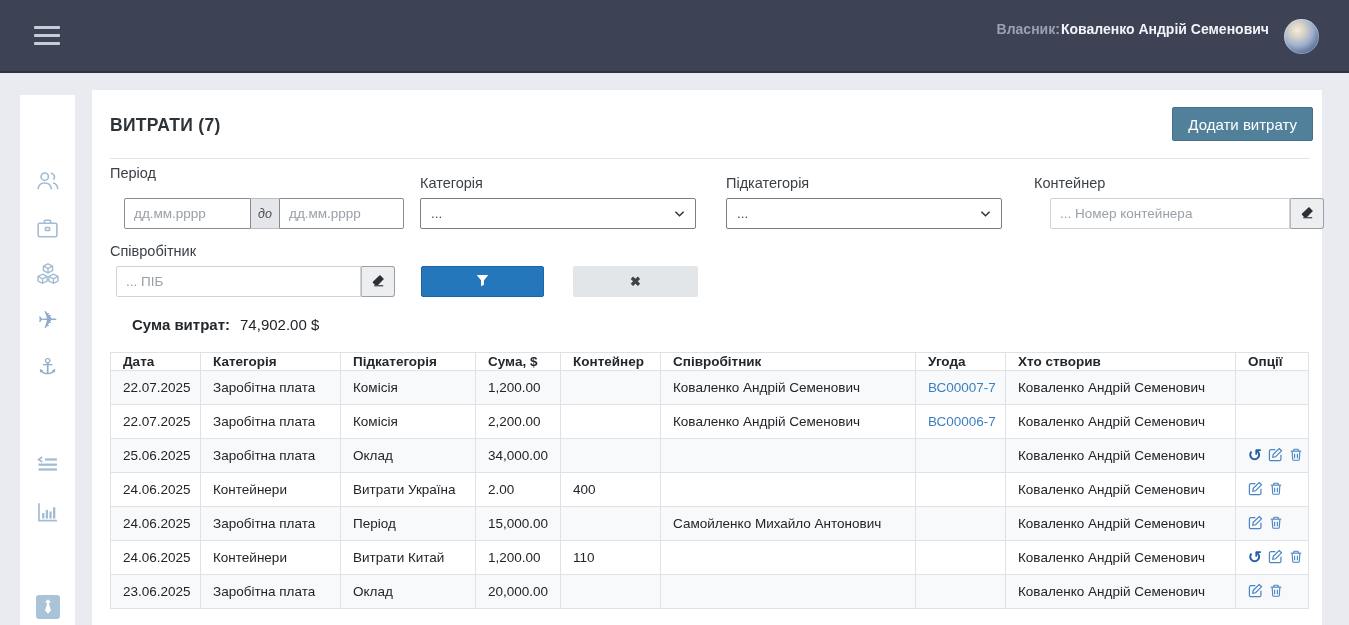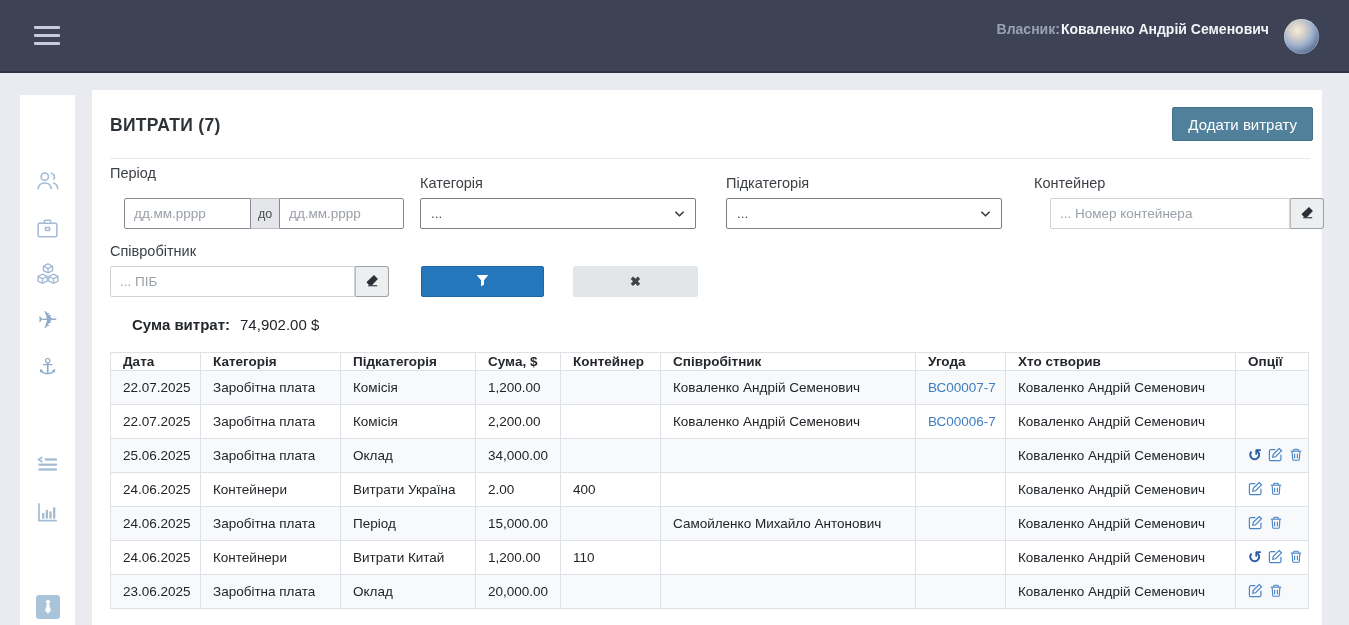--- a/index.html
+++ b/index.html
@@ -37,21 +37,21 @@
   .page-title{position:absolute; left:18px; top:25px; font-size:17.5px; font-weight:bold; color:#2e3338; letter-spacing:.3px;}
   .add-btn{position:absolute; right:9px; top:17px; height:34px; padding:0 15px; background:var(--add_btn_bg); border:1px solid var(--add_btn_border); color:#fff; font-size:15px; display:flex; align-items:center; border-radius:2px; cursor:pointer;}
   .divider{position:absolute; left:18px; right:12px; top:68px; height:1px; background:#e4e7ea;}
 
   
   .flabel{position:absolute; font-size:14.5px; color:var(--label_gray);}
   .ctrl-row{position:absolute; display:flex;}
   input.txt{height:31px; border:1px solid #cfd3d8; border-radius:2px; padding:0 9px; font-size:13.5px; font-family:inherit; color:var(--text_dark); outline:none;}
   input.date{border:1px solid #878c92; border-radius:2px;}
   input::placeholder{color:var(--placeholder);}
-  .chip{height:31px; min-width:28px; display:flex; align-items:center; justify-content:center; background:#e4e6e9; border:1px solid #b9bdc2; border-left:none; border-right:none; font-size:12.5px; color:#4a4e53;}
+  .chip{height:31px; min-width:28px; display:flex; align-items:center; justify-content:center; background:#e4e6e9; border:1px solid #b9bdc2; border-left:none; border-right:none; font-size:12.5px; color:#4a4e53;font-style:italic;}
   .select-box{height:31px; border:1px solid #7a7f85; border-radius:2px; background:#fff; display:flex; align-items:center; justify-content:space-between; padding:0 10px; font-size:13.5px; color:#4a4e53; cursor:pointer;}
   .eraser-btn{height:31px; width:34px; background:#eceef0; border:1px solid #9aa0a5; border-left:1px solid #b6babf; display:flex; align-items:center; justify-content:center; cursor:pointer; border-radius:0 3px 3px 0;}
   .filter-btn{position:absolute; width:123px; height:31px; background:var(--accent_blue); border:1px solid var(--accent_blue_border); border-radius:2px; display:flex; align-items:center; justify-content:center; cursor:pointer;}
   .clear-btn{position:absolute; width:125px; height:31px; background:#e3e6e9; border:1px solid #e3e6e9; border-radius:2px; display:flex; align-items:center; justify-content:center; cursor:pointer; color:#3f4347; font-size:13px; font-weight:bold;}
 
   .summary{position:absolute; left:18px; top:226px; font-size:15px; display:flex; gap:10px; align-items:baseline;}
   .summary .sum-label{font-weight:bold; color:#24282c;margin-left:22px;}
   .summary .sum-value{color:#212529;}
 
   
@@ -186,21 +186,21 @@
       <input class="txt" style="width: 240px; border-radius: 2px 0px 0px 2px;" placeholder="... Номер контейнера">
       <button class="eraser-btn">
         <span><svg viewBox="0 0 16 16" width="15" height="15">
               <path d="M9.6 2.2l4.2 4.2-6.5 6.6H4.6l-2.4-2.4a1.1 1.1 0 0 1 0-1.6l7.4-6.8z" fill="#2c3036"></path>
               <path d="M3.4 13.6h9.6" stroke="#2c3036" stroke-width="1.2"></path>
             </svg></span>
       </button>
     </div>
 
     <div class="flabel" style="left:18px; top:153px;">Співробітник</div>
-    <div class="ctrl-row" style="left:18px; top:176px;">
+    <div class="ctrl-row" style="left:24px; top:176px;">
       <input class="txt" style="width: 245px; border-radius: 2px 0px 0px 2px;" placeholder="... ПІБ">
       <button class="eraser-btn">
         <span><svg viewBox="0 0 16 16" width="15" height="15">
               <path d="M9.6 2.2l4.2 4.2-6.5 6.6H4.6l-2.4-2.4a1.1 1.1 0 0 1 0-1.6l7.4-6.8z" fill="#2c3036"></path>
               <path d="M3.4 13.6h9.6" stroke="#2c3036" stroke-width="1.2"></path>
             </svg></span>
       </button>
     </div>
 
     <button class="filter-btn" style="left:329px; top:176px;">

